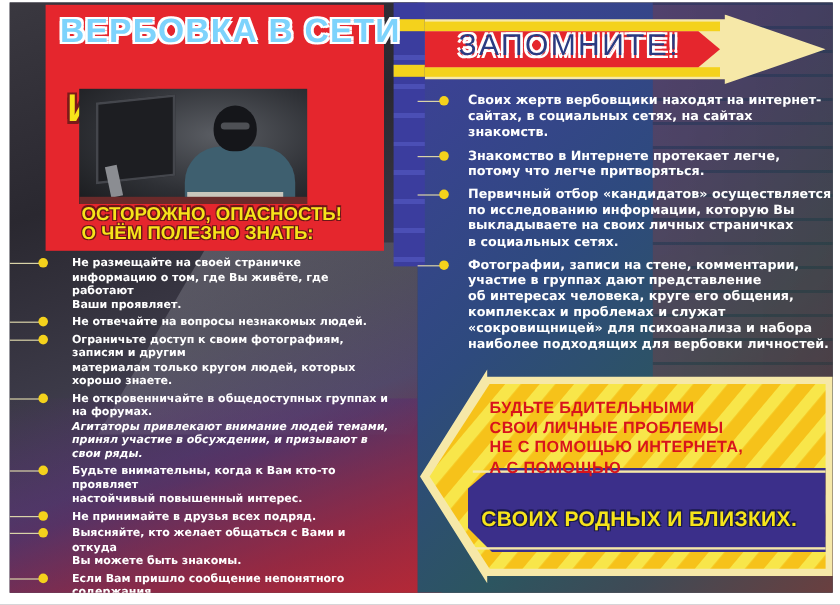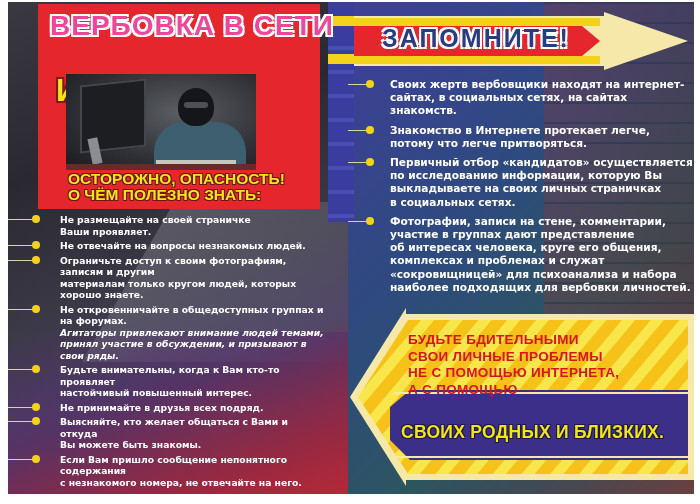--- a/index.html
+++ b/index.html
@@ -27,21 +27,21 @@
 
   
   .divider-strip { position:absolute; left:320px; top:0; width:26px; height:220px;
     background: repeating-linear-gradient(180deg, #3b3d9e 0 20px, #4b4fb5 20px 24px); }
   .divider-strip .y1 { position:absolute; left:0; top:14px; width:26px; height:10px; background:#f4d21c; }
   .divider-strip .y2 { position:absolute; left:0; top:52px; width:26px; height:10px; background:#f4d21c; }
 
   
   .header-card { position:absolute; left:30px; top:2px; width:282px; height:205px; background:#e5262d; }
   .title-1 { position:absolute; left:42px; top:8px; font-family:"Liberation Sans", sans-serif; font-weight:900;
-    font-size:28px; color:#ec4899; letter-spacing:1px;
+    font-size:28px; color:#7dd3fc; letter-spacing:1px;
     text-shadow: -2px -2px 0 #fff, 2px -2px 0 #fff, -2px 2px 0 #fff, 2px 2px 0 #fff, 0 2px 0 #fff, 0 -2px 0 #fff; }
   .title-2 { position:absolute; left:48px; top:38px; font-family:"Liberation Sans", sans-serif; font-weight:900;
     font-size:32px; color:#f6e41a; letter-spacing:1px;
     text-shadow: -2px -2px 0 #7a1a1a, 2px -2px 0 #7a1a1a, -2px 2px 0 #7a1a1a, 2px 2px 0 #7a1a1a; margin-top: 32px; }
 
   
   .photo { position:absolute; left:58px; top:72px; width:190px; height:96px;
     background: radial-gradient(ellipse at 60% 40%, #5a5d63 0%, #2e3035 60%, #1a1b1e 100%); overflow:hidden; }
   .monitor { position:absolute; left:14px; top:8px; width:62px; height:64px; background:#1d1e22; border:2px solid #44464c;
     transform: skewY(-6deg); }
@@ -69,21 +69,21 @@
   .left-list .dot { left:24px; top:1px; }
   .left-list .line { left:0; top:5px; width:26px; }
 
   .right-list { left:346px; top:76px; width:340px; }
   .right-list .bullet-item { font-size:10.6px; line-height:13.2px; padding-left:36px; margin-bottom:6px; }
   .right-list .dot { left:12px; top:2px; }
   .right-list .line { left:-6px; top:6px; width:20px; }
 
   
   .remember-arrow { position:absolute; left:346px; top:10px; width:334px; height:58px; }
-  .remember-title { position:absolute; left:374px; top:22px; font-family:"Liberation Sans", sans-serif; font-weight:700;
+  .remember-title { position:absolute; left:374px; top:22px; font-family:"Liberation Sans", sans-serif; font-weight:400;
     font-size:25px; color:#2b3b82; letter-spacing:2px;
     text-shadow: -2px -2px 0 #fff, 2px -2px 0 #fff, -2px 2px 0 #fff, 2px 2px 0 #fff; }
 
   
   .bottom-arrow { position:absolute; left:342px; top:300px; width:344px; height:190px; }
   .vigil-text { position:absolute; left:400px; top:315px; font-family:"Liberation Sans", sans-serif; font-weight:900;
     font-size:13.5px; line-height:16.5px; color:#d8141c; text-transform:uppercase; letter-spacing:0.3px;margin-top:15px; }
   .vigil-text span { display:block; }
   .family-text { position:absolute; left:393px; top:420px; font-family:"Liberation Sans", sans-serif; font-weight:900;
     font-size:17.5px; color:#f6e41a; letter-spacing:0.3px;
@@ -123,20 +123,21 @@
   </div>
 
   <div class="warn-1">ОСТОРОЖНО, ОПАСНОСТЬ!</div>
   <div class="warn-2">О ЧЁМ ПОЛЕЗНО ЗНАТЬ:</div>
 
   <ul class="bullet-list left-list">
     <li class="bullet-item">
         <span class="line"></span>
         <span class="dot"></span>
       <span class="txt">Не размещайте на своей страничке</span>
+      <span class="txt">информацию о том, где Вы живёте, где работают</span>
       <span class="txt">Ваши проявляет.</span>
       </li>
     <li class="bullet-item">
         <span class="line"></span>
         <span class="dot"></span>
       <span class="txt">Не отвечайте на вопросы незнакомых людей.</span>
       </li>
     <li class="bullet-item">
         <span class="line"></span>
         <span class="dot"></span>

